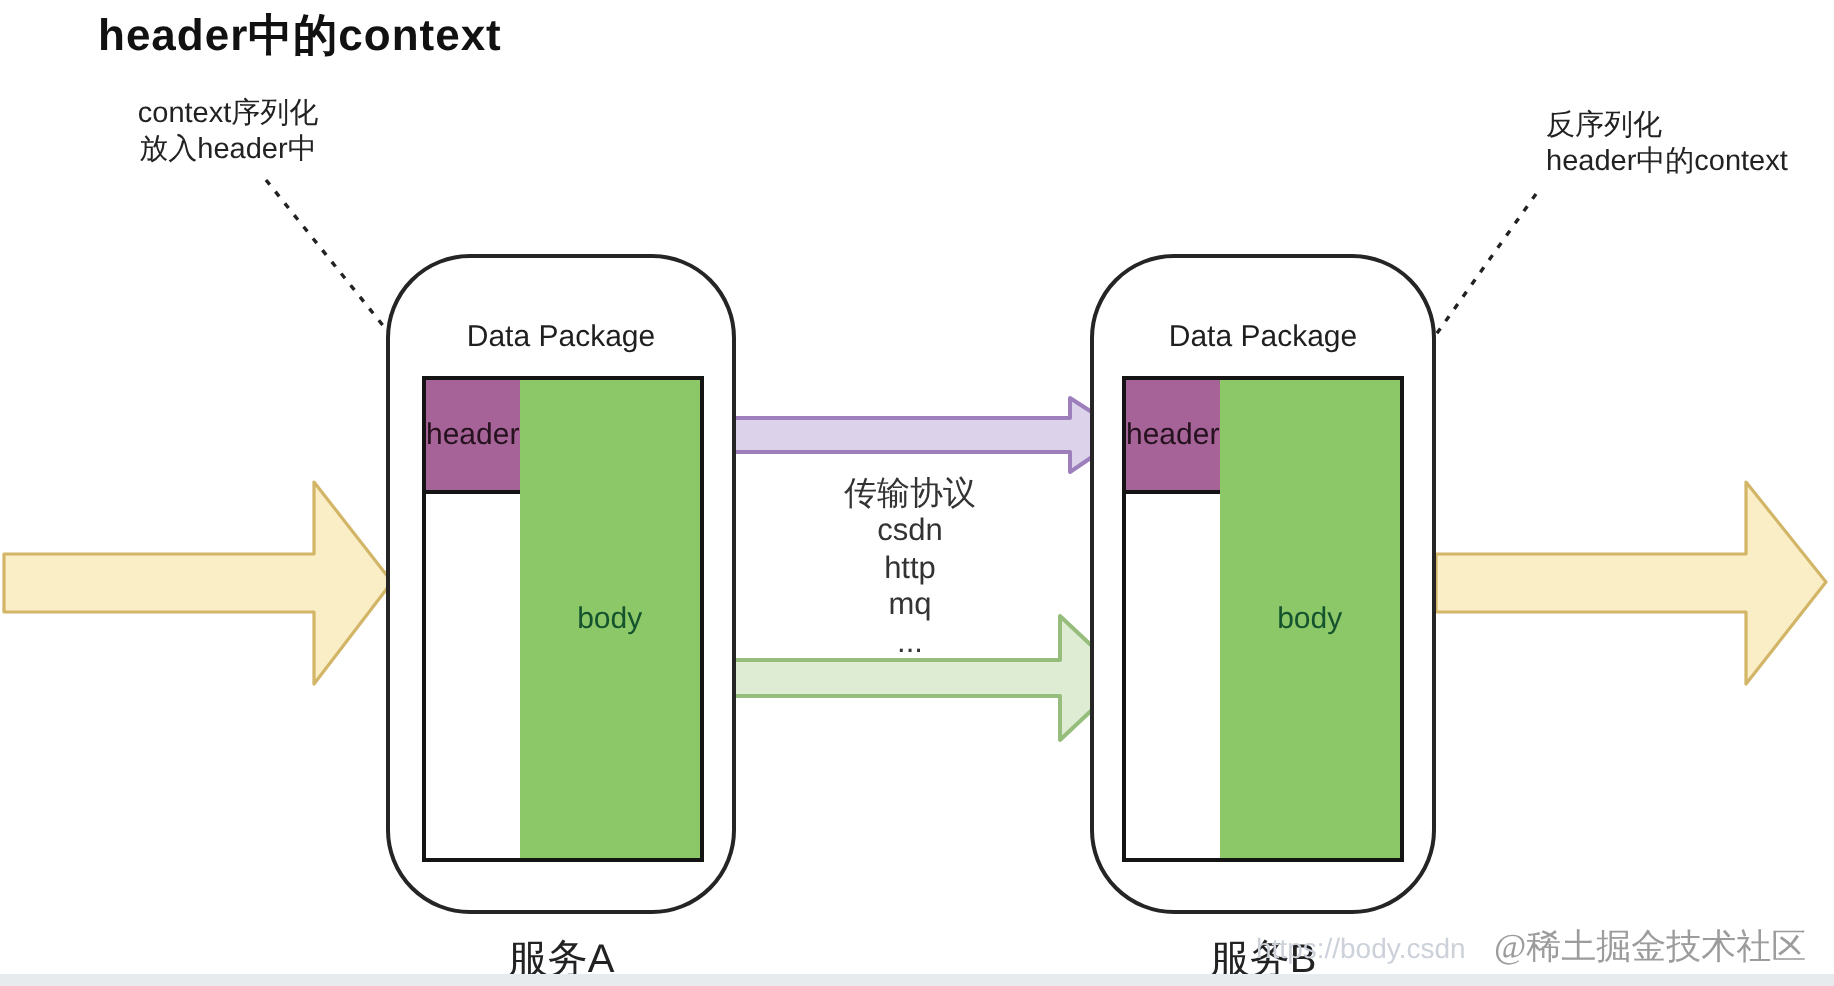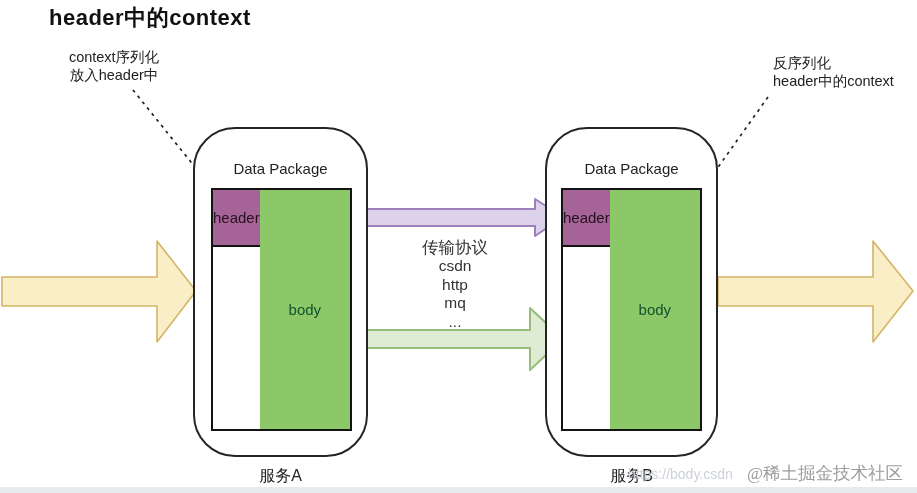--- a/index.html
+++ b/index.html
@@ -103,21 +103,21 @@
     display: flex;
     align-items: center;
     justify-content: center;
     font-size: 15px;
     color: #14532d;
   }
 
   .caption {
     top: 466px;
     text-align: center;
-    font-size: 16px;
+    font-size: 20px;
     color: #222222;
     white-space: nowrap;
   }
   .caption.cap-a { left: 193px; width: 175px; }
   .caption.cap-b { left: 545px; width: 173px; }
 
   .transport {
     left: 385px;
     top: 238px;
     width: 140px;

